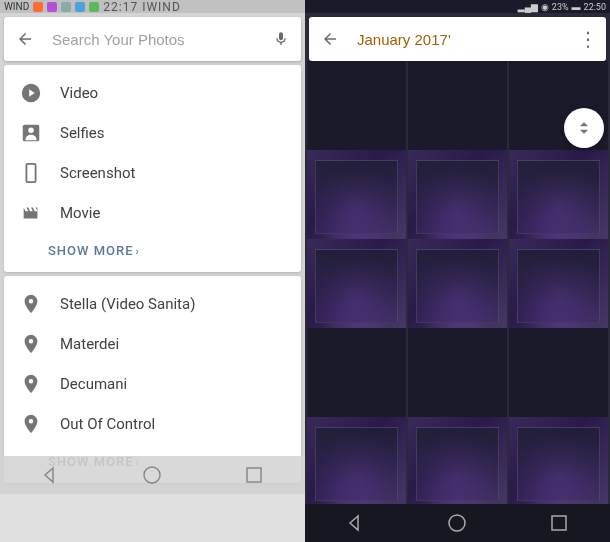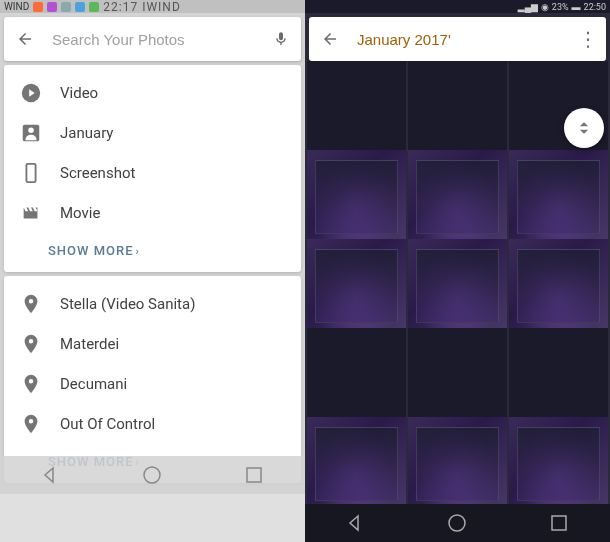--- a/index.html
+++ b/index.html
@@ -159,21 +159,21 @@
         <span class="label">Video</span>
       </div>
       <div class="row">
         <span class="icon">
           <svg viewBox="0 0 24 24" width="22" height="22">
               <rect x="3" y="3" width="18" height="18" rx="2" fill="#757575"></rect>
               <circle cx="12" cy="9" r="3" fill="#fff"></circle>
               <path fill="#fff" d="M6 19c0-3 3-5 6-5s6 2 6 5v1H6z"></path>
             </svg>
         </span>
-        <span class="label">January</span>
+        <span class="label">Selfies</span>
       </div>
       <div class="row">
         <span class="icon">
           <svg viewBox="0 0 24 24" width="22" height="22">
               <rect x="7" y="2" width="10" height="20" rx="1.5" fill="none" stroke="#757575" stroke-width="2"></rect>
             </svg>
         </span>
         <span class="label">Screenshot</span>
       </div>
       <div class="row">

